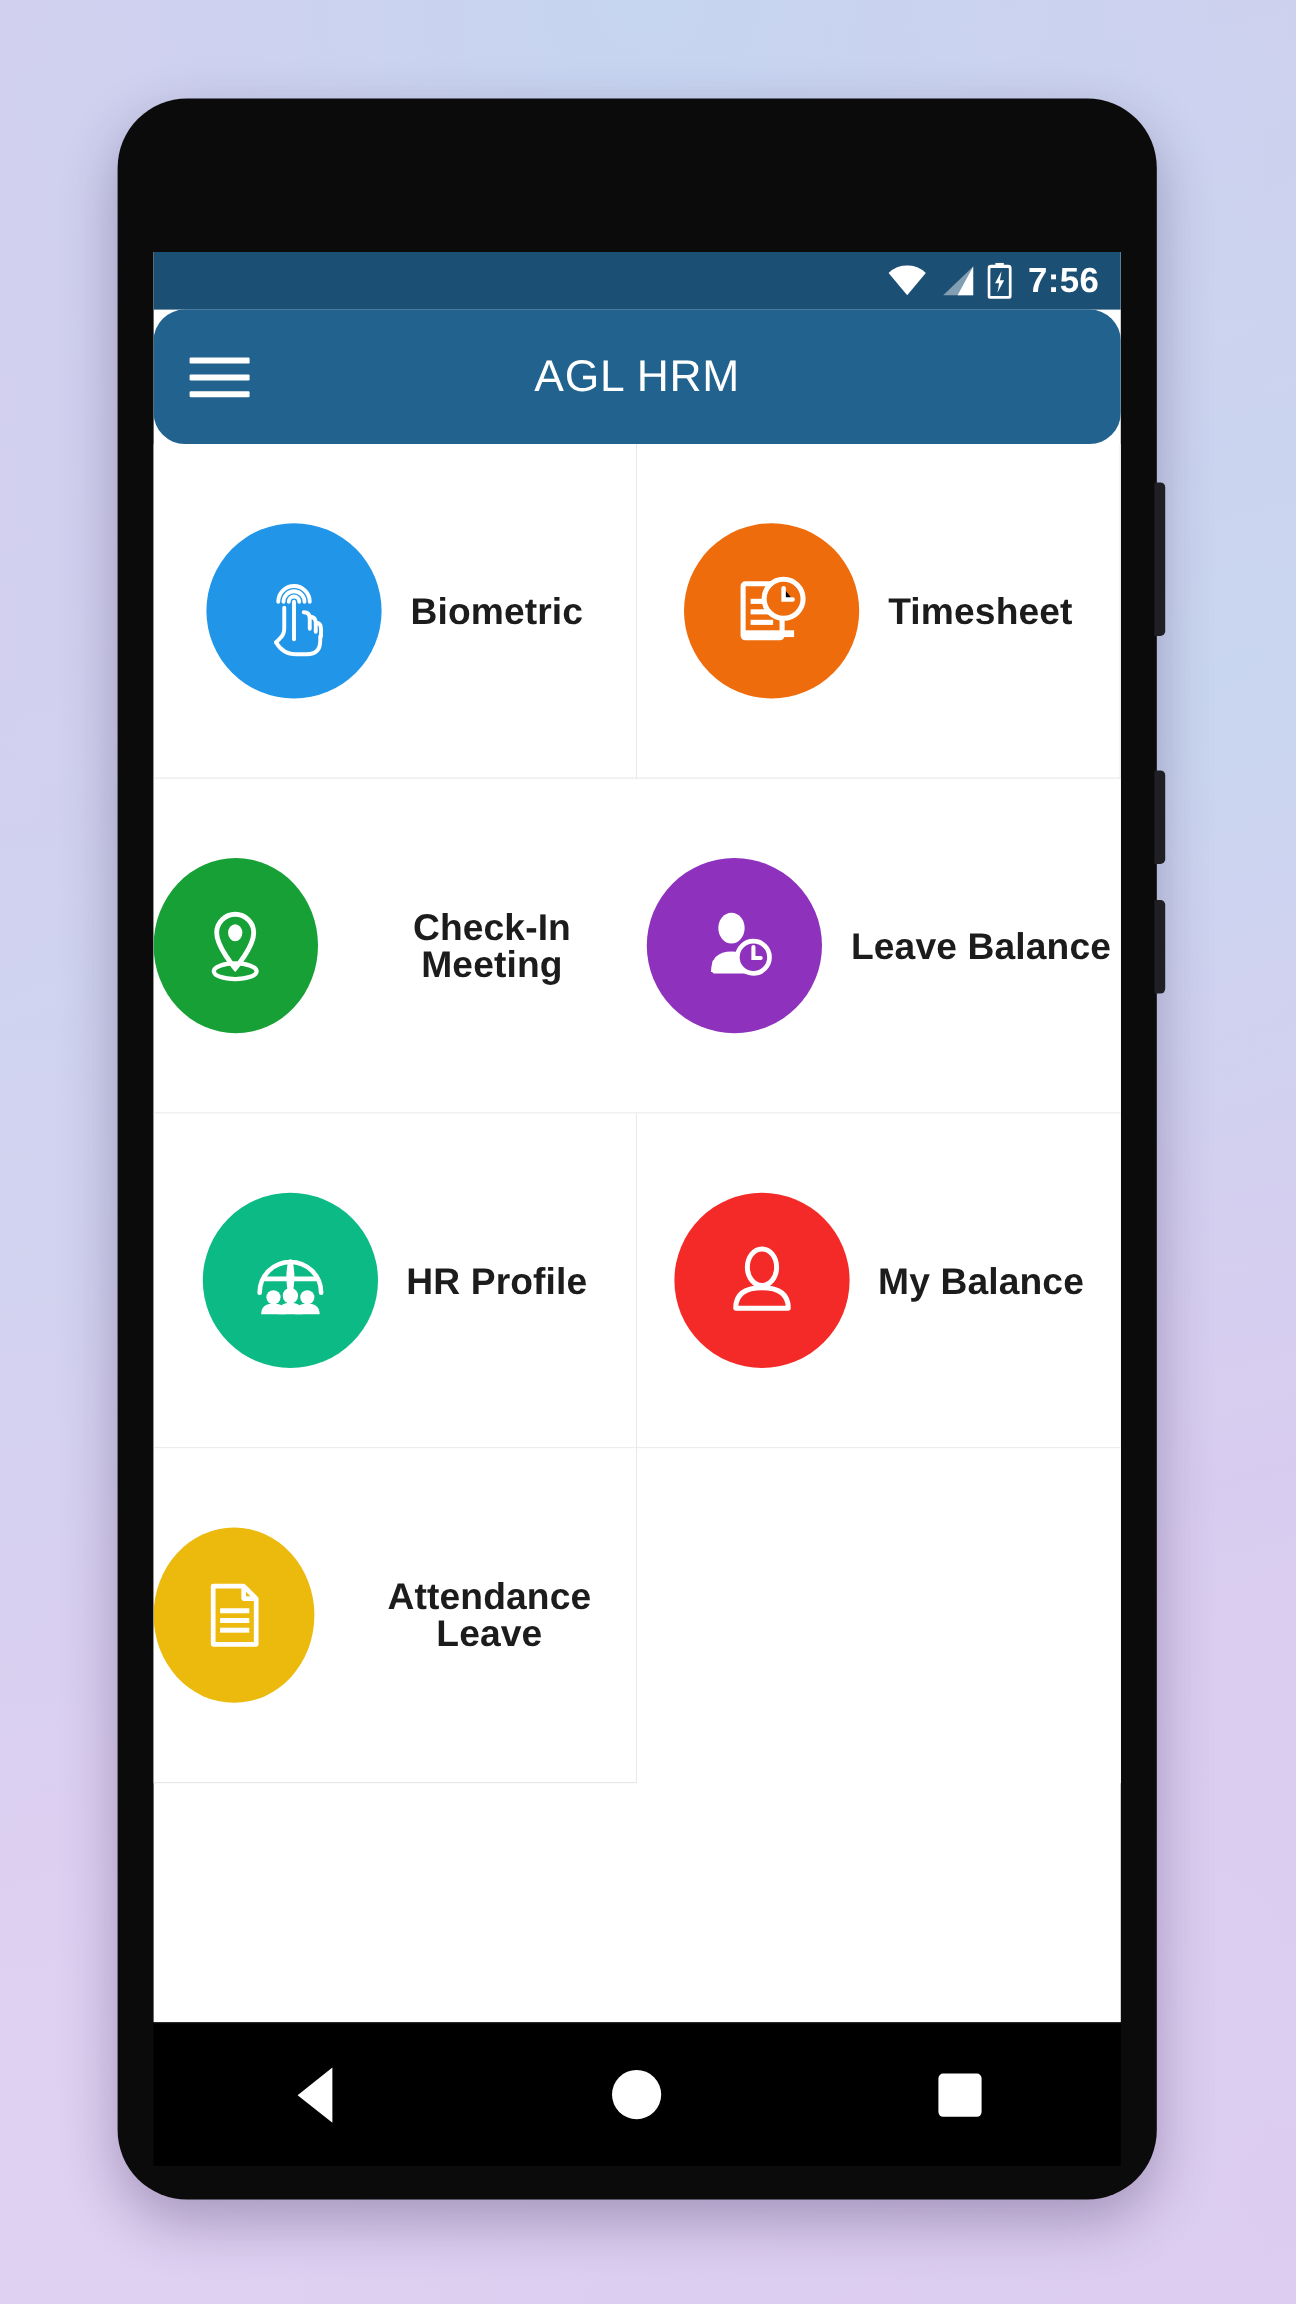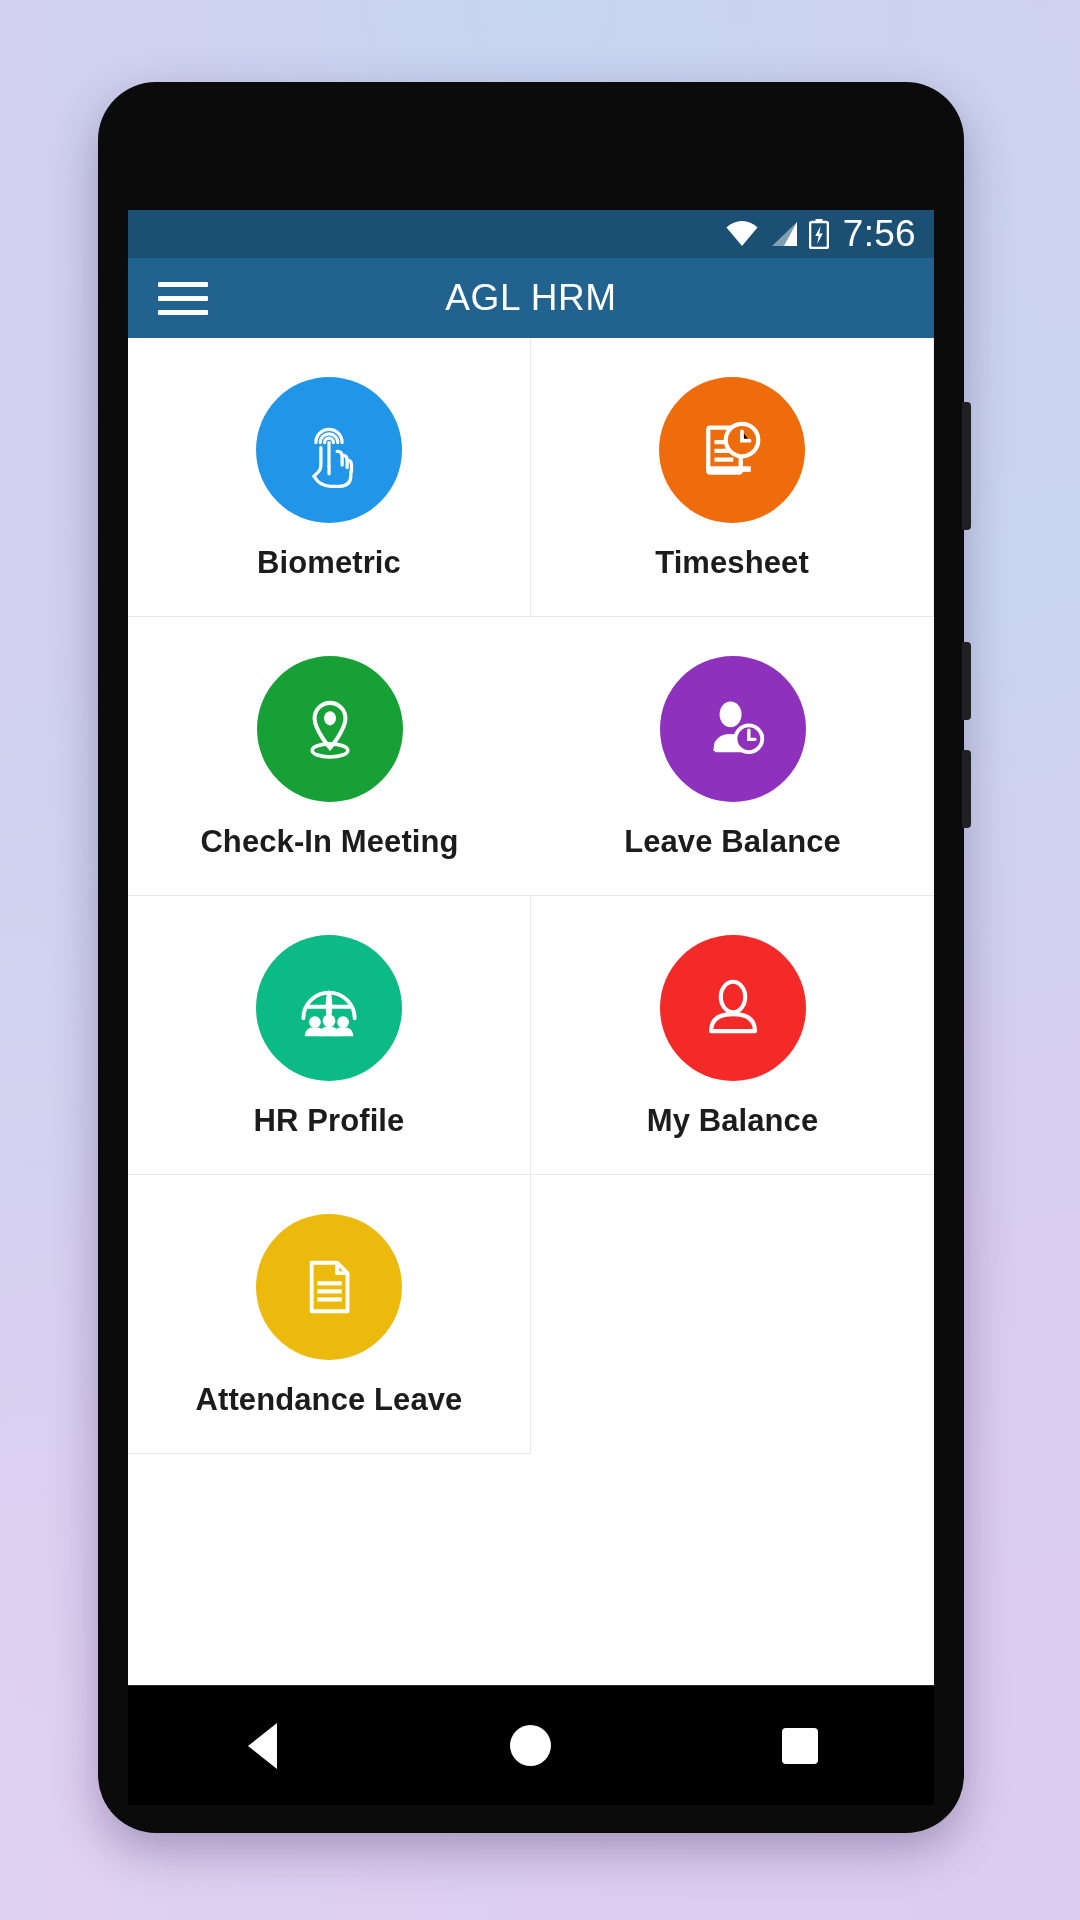--- a/index.html
+++ b/index.html
@@ -54,32 +54,32 @@
   #statusbar{
     height:48px;
     background:#1b4f74;
     display:flex; align-items:center; justify-content:flex-end;
     padding-right:18px;
     gap:11px;
   }
   .sb-icon{ display:flex; align-items:center; }
   .sb-time{
     color:#ffffff;
-    font-size:37px;
-    font-weight:400;
+    font-size:29px;
+    font-weight:700;
     letter-spacing:.3px;
     margin-left:3px;
   }
 
   
   #toolbar{
     position:relative;
-    height:80px;
+    height:112px;
     background:#22628f;
-    display:flex; align-items:center;
+    display:flex; align-items:center;border-radius:26px;
   }
   #hamburger{
     position:absolute; left:26px;
     width:58px; height:58px;
     display:flex; flex-direction:column; justify-content:center; gap:9px;
     padding:0 4px;
     cursor:pointer;
   }
   #hamburger span{
     display:block; height:5px; background:#ffffff; border-radius:1px;
@@ -95,21 +95,21 @@
 
   
   #grid{
     display:grid;
     grid-template-columns:1fr 1fr;
     grid-auto-rows:279px;
     background:#ffffff;
   }
   .tile{
     position:relative;
-    display:flex; flex-direction:column;
+    display:flex; flex-direction:row;
     align-items:center; justify-content:center;
     gap:24px;
     border-right:1px solid #e8e8e8;
     border-bottom:1px solid #e8e8e8;
     background:#ffffff;
     cursor:pointer;
   }
   .tile.empty{ border-right:none; border-bottom:none; cursor:default; }
   .tile.last-col{ border-right:none; }
 

